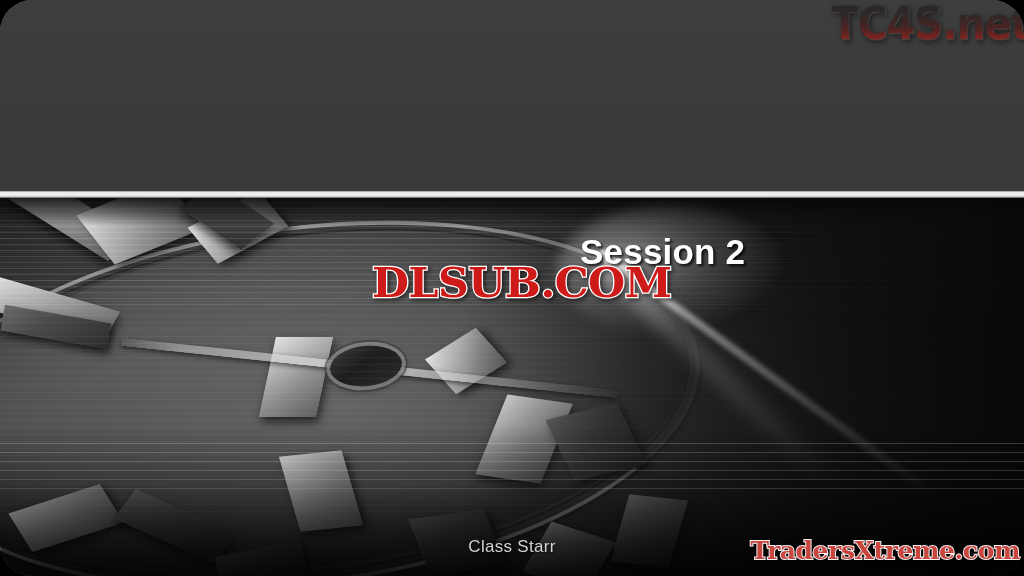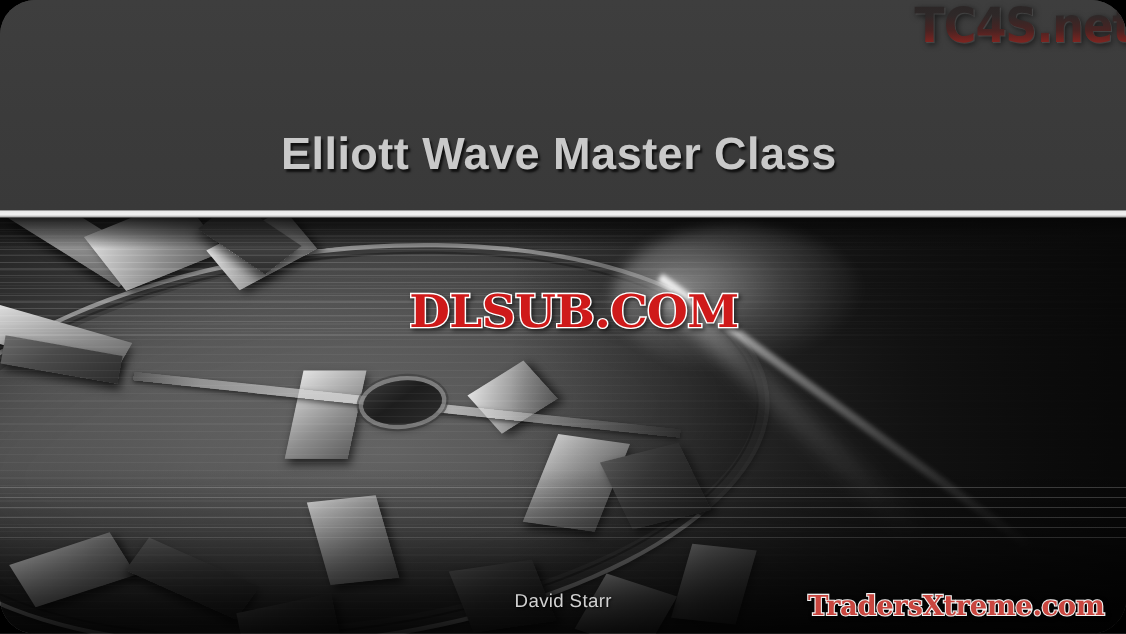--- a/index.html
+++ b/index.html
@@ -370,21 +370,21 @@
     color: #d2d2d2;
     font-size: 17px;
     font-weight: normal;
     letter-spacing: 0.3px;
     text-shadow: 1px 1px 2px rgba(0,0,0,0.85);
     z-index: 22;
   }
 
   .tx-logo {
     position: absolute;
-    right: 20px;
+    right: 4px;
     top: 536px;
     z-index: 22;
     font-family: "DejaVu Serif", serif;
     font-size: 25px;
     font-weight: bold;
     line-height: 30px;
     letter-spacing: -0.4px;
     color: #c9463f;
     white-space: nowrap;
     -webkit-text-stroke: 2px #f2f2f2;
@@ -394,21 +394,20 @@
 </style>
 </head>
 <body>
 
 <div id="slide">
 
   <div class="header-band"></div>
 
   <div class="tc4s-logo">TC4S.net</div>
 
-  <div class="slide-title">Elliott Wave Master Class</div>
 
   <div class="header-divider"></div>
 
   <div class="photo">
     <div class="photo-base"></div>
 
     <div class="dial-plate"></div>
     <div class="dial-ring2"></div>
     <div class="dial-ring"></div>
 
@@ -437,20 +436,21 @@
     <div class="streaks-top"></div>
     <div class="dark-right"></div>
     <div class="dark-topstrip"></div>
     <div class="ray-glow"></div>
     <div class="ray2"></div>
     <div class="ray"></div>
     <div class="streaks-bottom"></div>
     <div class="bottom-fade"></div>
   </div>
 
+  <div class="session-label">Session 2</div>
 
   <div class="dlsub-watermark">DLSUB.COM</div>
 
-  <div class="presenter-name">David Starr</div>
+  <div class="presenter-name">Class Starr</div>
 
   <div class="tx-logo">TradersXtreme.com</div>
 
 </div>
 
 </body></html>

